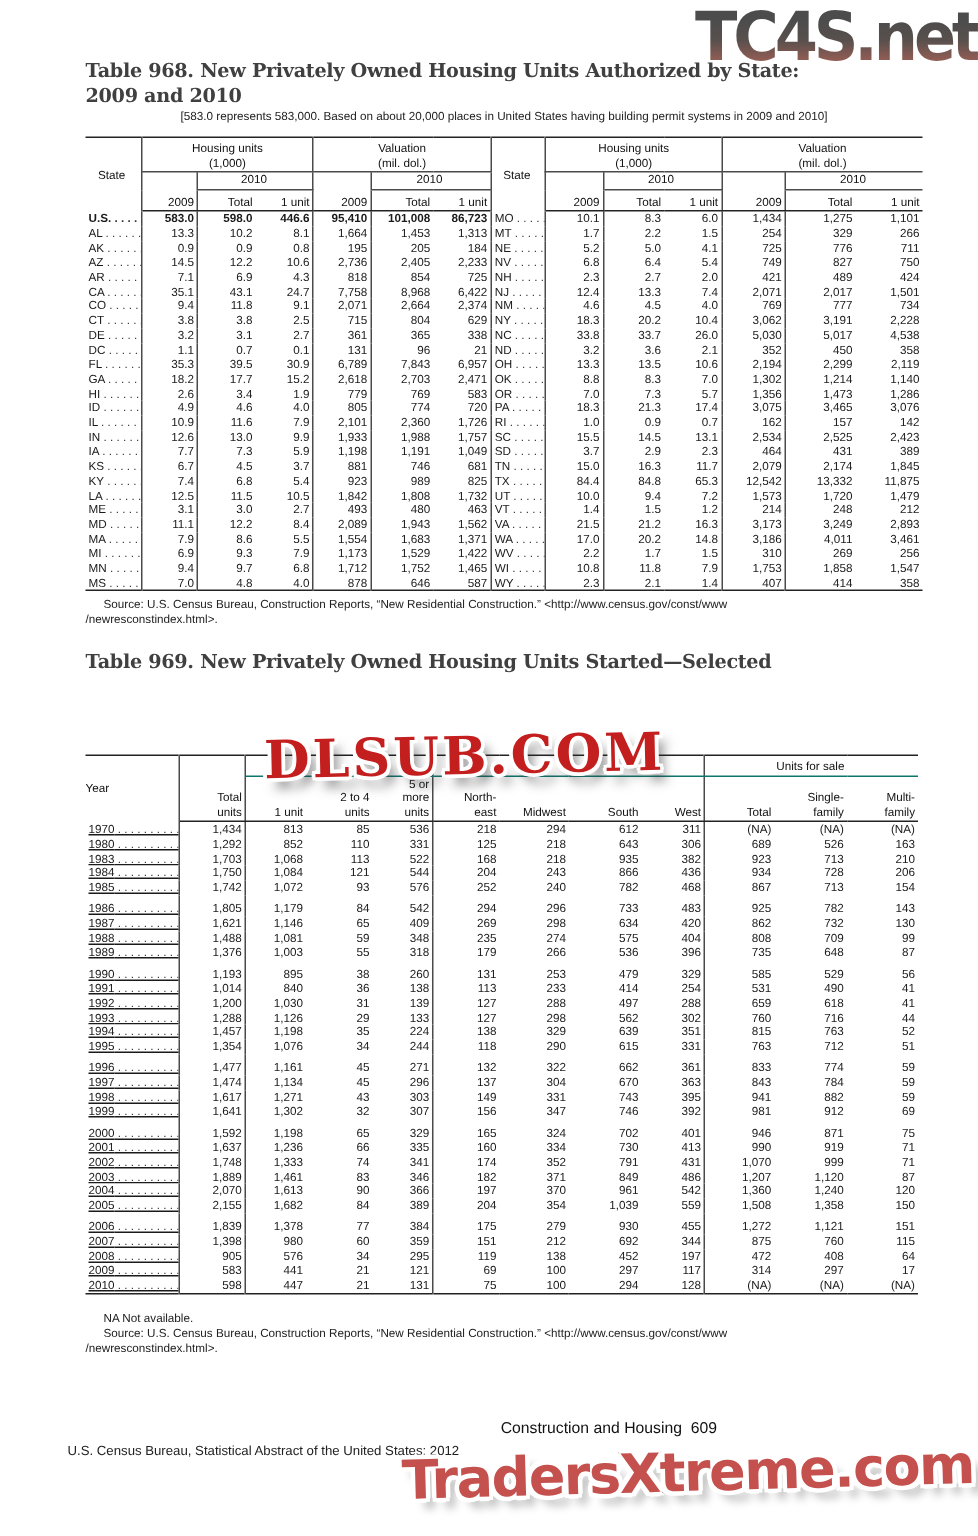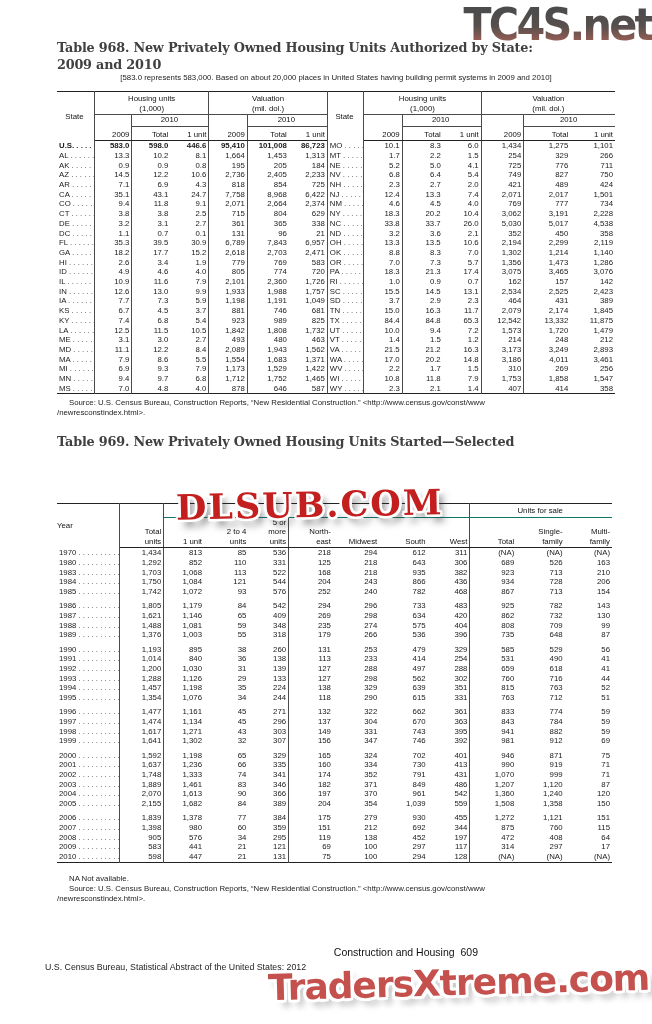--- a/index.html
+++ b/index.html
@@ -20,21 +20,21 @@
   
   table { border-collapse:collapse; table-layout:fixed; position:absolute; z-index:2;
           border-top:1.4px solid #222; border-bottom:1px solid #222; }
   td, th { font-size:7.8px; padding:0 2px 0 0; text-align:right; white-space:nowrap; overflow:hidden; }
   td { line-height:9.7px; }
   th { font-weight:normal; color:#111; }
   .vr { border-right:1px solid #4a4a4a; }
   .b  { font-weight:bold; }
   .st { text-align:center; padding-left:2px; }
   .st::after { content:" . . . . . . . . . . ."; color:#333; }
-  .yr { text-align:right; padding-left:2px; }
+  .yr { text-align:right; padding-left:2px;text-decoration:underline; }
   .yr::after { content:" . . . . . . . . . . . . . . . . . . ."; color:#333; }
   .gap td, td.gap { padding-top:4.5px; }
   
   .sth { vertical-align:middle; text-align:center; }
   .gh  { text-align:center; white-space:pre-line; line-height:9.6px; padding:2px 0 1px 0;
          border-bottom:1px solid #4a4a4a; }
   .sp  { text-align:center; border-bottom:1px solid #4a4a4a; line-height:10.5px; height:11px; }
   .spe { height:11px; }
   .hr3 th { border-bottom:1px solid #222; vertical-align:bottom; padding-bottom:1px; height:12px; }
   

